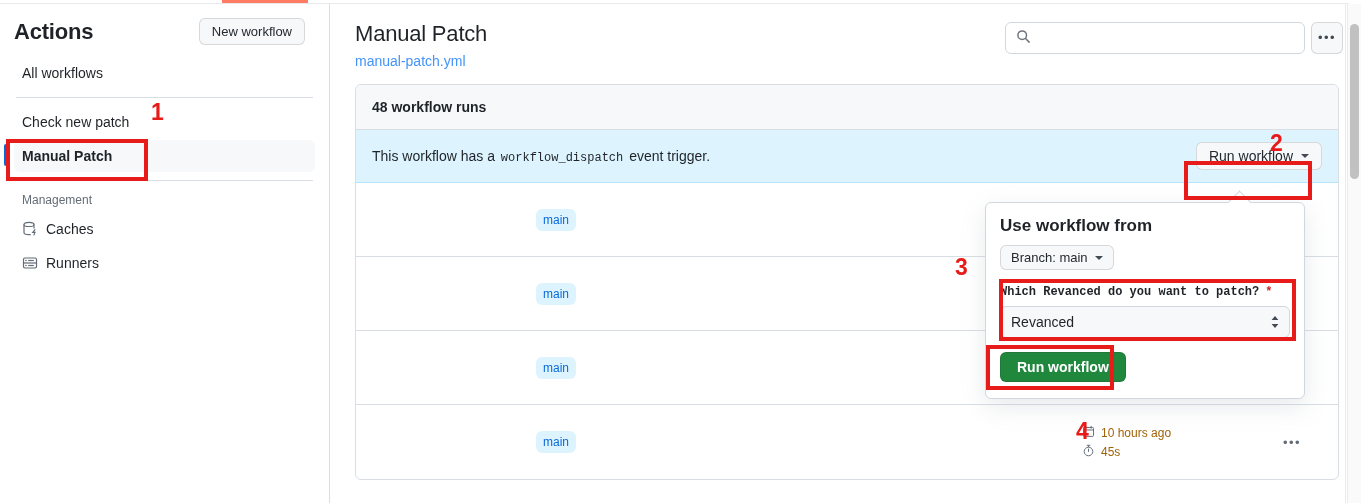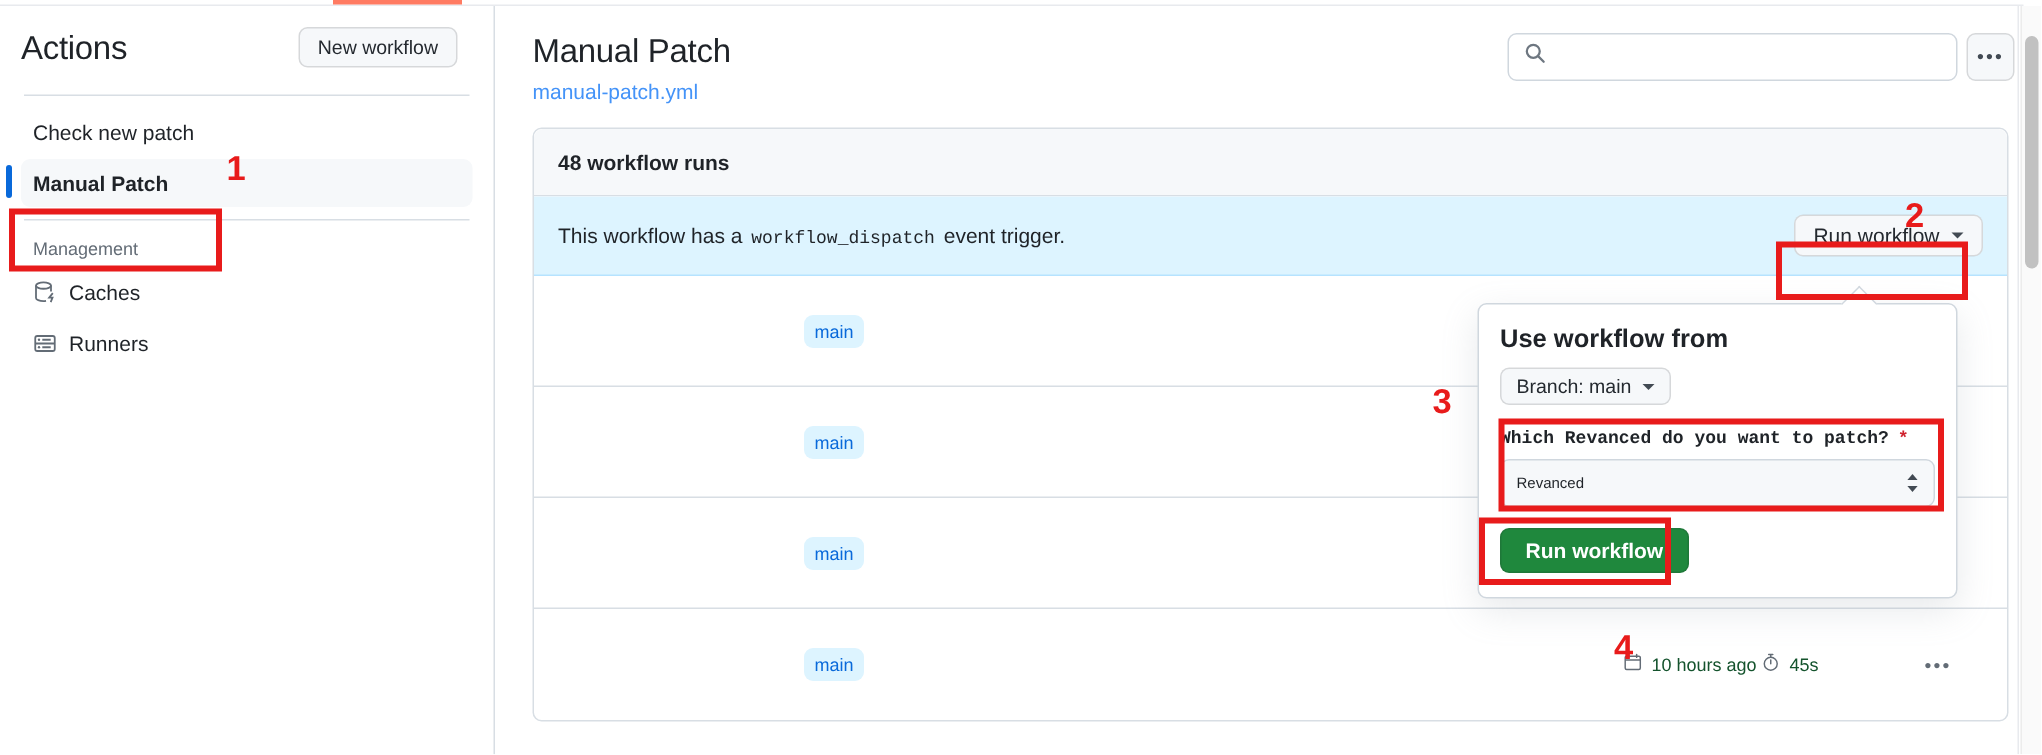--- a/index.html
+++ b/index.html
@@ -27,21 +27,21 @@
   
   .sidebar {
     position: absolute; left: 0; top: 4px; width: 330px; height: 499px;
     background: #fff; border-right: 1px solid #d8dee4;
   }
   .sidebar-head {
     display: flex; align-items: center; justify-content: space-between;
     padding: 14px 24px 10px 14px;
   }
   .sidebar-title {
-    font-size: 22px; font-weight: 400; letter-spacing: -0.2px; color: #1f2328;
+    font-size: 22px; font-weight: 700; letter-spacing: -0.2px; color: #1f2328;
     margin: 0;
   }
   .new-workflow-btn {
     font-family: "Liberation Sans", sans-serif;
     font-size: 13px; color: #24292f;
     background: #f6f8fa; border: 1px solid rgba(31,35,40,0.15);
     border-radius: 6px; padding: 5px 12px; cursor: pointer; white-space: nowrap;
   }
   .nav-list { padding: 0 14px; }
   .nav-item {
@@ -147,22 +147,22 @@
   }
   .run-row:last-child { border-bottom: 0; }
   .row-spacer { flex: 1; }
   .branch-badge {
     font-family: Liberation Sans, sans-serif;
     font-size: 12px; color: #0969da; background: #ddf4ff;
     border-radius: 6px; padding: 3px 7px; line-height: 16px;
   }
   .branch-col { width: 560px; display: flex; justify-content: flex-start; padding-left: 164px; }
   .meta-col {
-    width: 200px; display: flex; flex-direction: row; gap: 3px;
-    font-size: 12px; color: #14532d; padding-left: 20px;
+    width: 200px; display: flex; flex-direction: column; gap: 3px;
+    font-size: 12px; color: #a16207; padding-left: 20px;
   }
   .meta-line { display: flex; align-items: center; gap: 6px; white-space: nowrap; }
   .row-kebab {
     width: 60px; text-align: center; color: #636c76; letter-spacing: 1.5px;
     font-size: 13px; cursor: pointer;
   }
 
   
   .popover {
     position: absolute; left: 985px; top: 202px; width: 320px;
@@ -184,21 +184,21 @@
     font-family: "Liberation Sans", sans-serif;
   }
   .pop-field { padding: 4px 14px 10px 14px; }
   .field-label {
     font-family: "Liberation Mono", "DejaVu Sans Mono", monospace;
     font-size: 12px; font-weight: 700; color: #1f2328; margin-bottom: 7px; display: block;
   }
   .req-star { color: #cf222e; font-family: "Liberation Sans", sans-serif; }
   .select-input {
     width: 100%; height: 32px; border: 1px solid #d0d7de; border-radius: 6px;
-    background: #f6f8fa; font-size: 10px; color: #1f2328;
+    background: #f6f8fa; font-size: 14px; color: #1f2328;
     padding: 0 28px 0 10px; appearance: none; -webkit-appearance: none;
     font-family: "Liberation Sans", sans-serif; cursor: pointer;
     display: flex; align-items: center; position: relative;
   }
   .select-wrap { position: relative; }
   .select-arrows {
     position: absolute; right: 10px; top: 50%; transform: translateY(-50%);
     display: flex; flex-direction: column; gap: 2px; pointer-events: none; color: #424a53;
   }
   .pop-footer { padding: 4px 14px 16px 14px; }
@@ -237,20 +237,23 @@
   <div class="progress-bar"></div>
   <div class="top-hairline"></div>
 
   <aside class="sidebar">
     <div class="sidebar-head">
       <h1 class="sidebar-title">Actions</h1>
       <button class="new-workflow-btn">New workflow</button>
     </div>
 
     <nav class="nav-list">
+      <div class="nav-item">
+        <span>All workflows</span>
+      </div>
 
       <div class="nav-sep"></div>
 
       <div class="nav-item">
         <span>Check new patch</span>
       </div>
       <div class="nav-item selected">
         <span>Manual Patch</span>
       </div>
 

